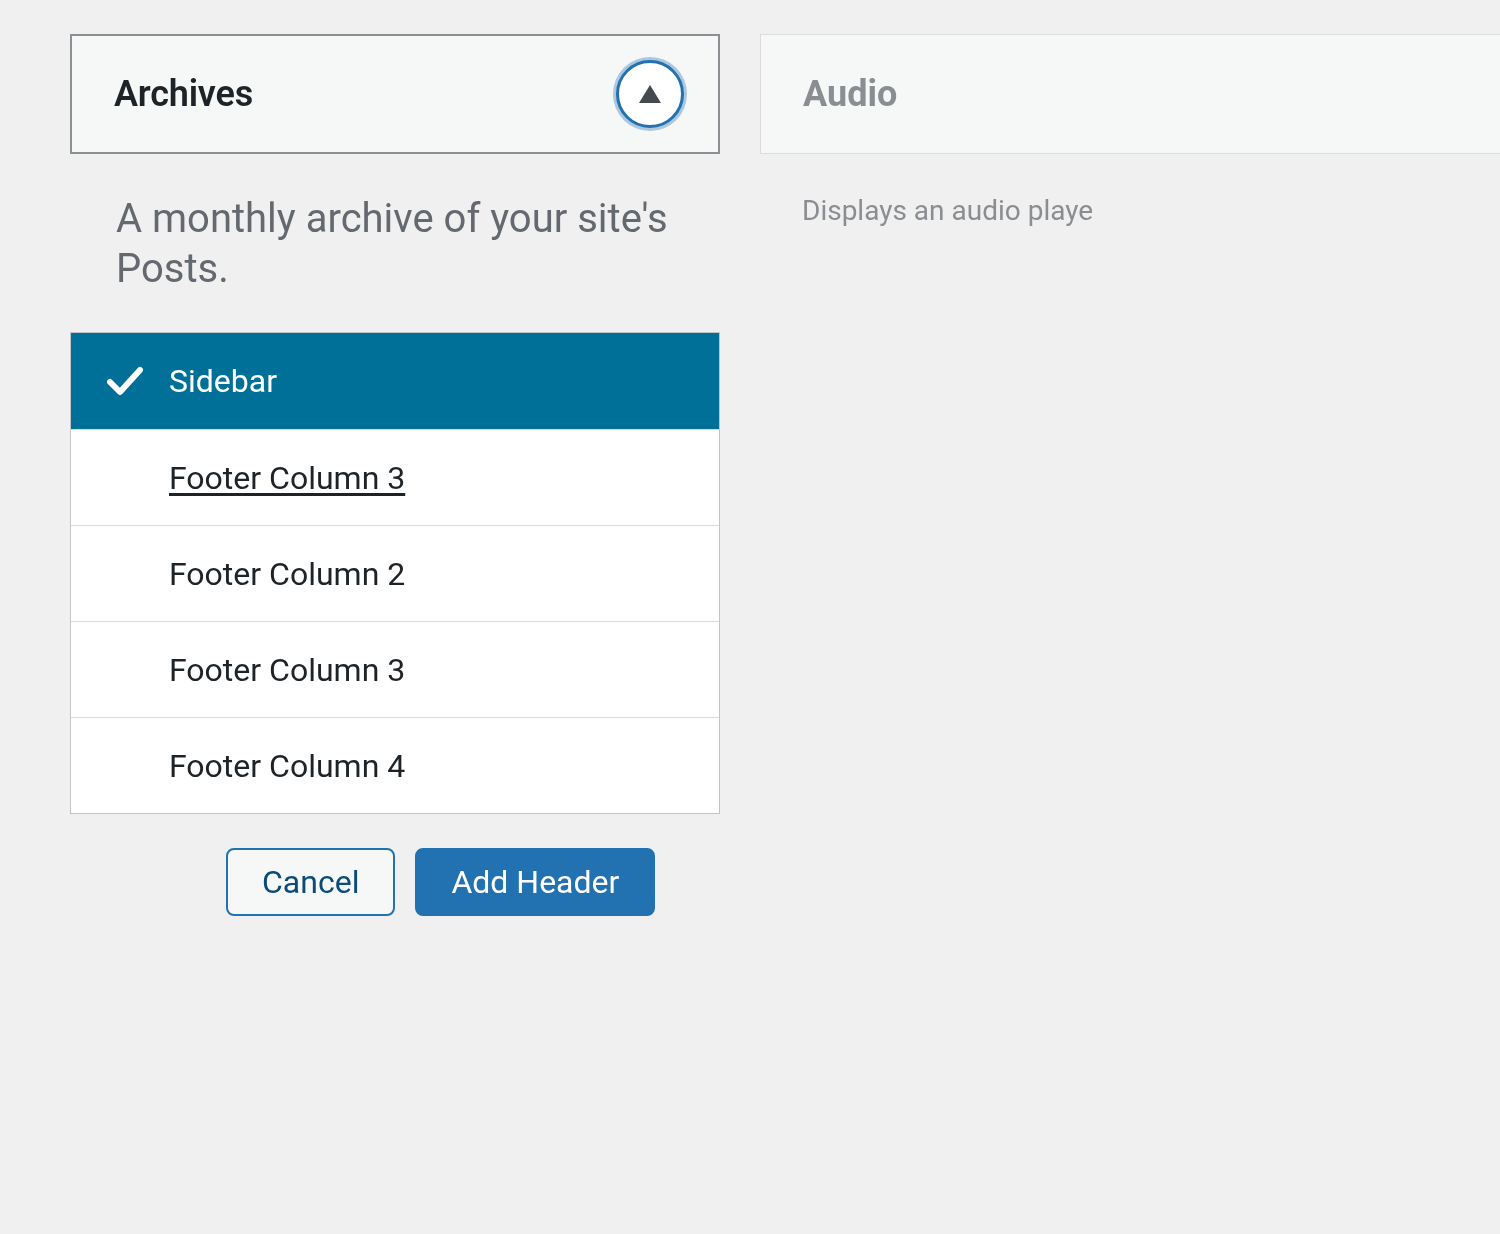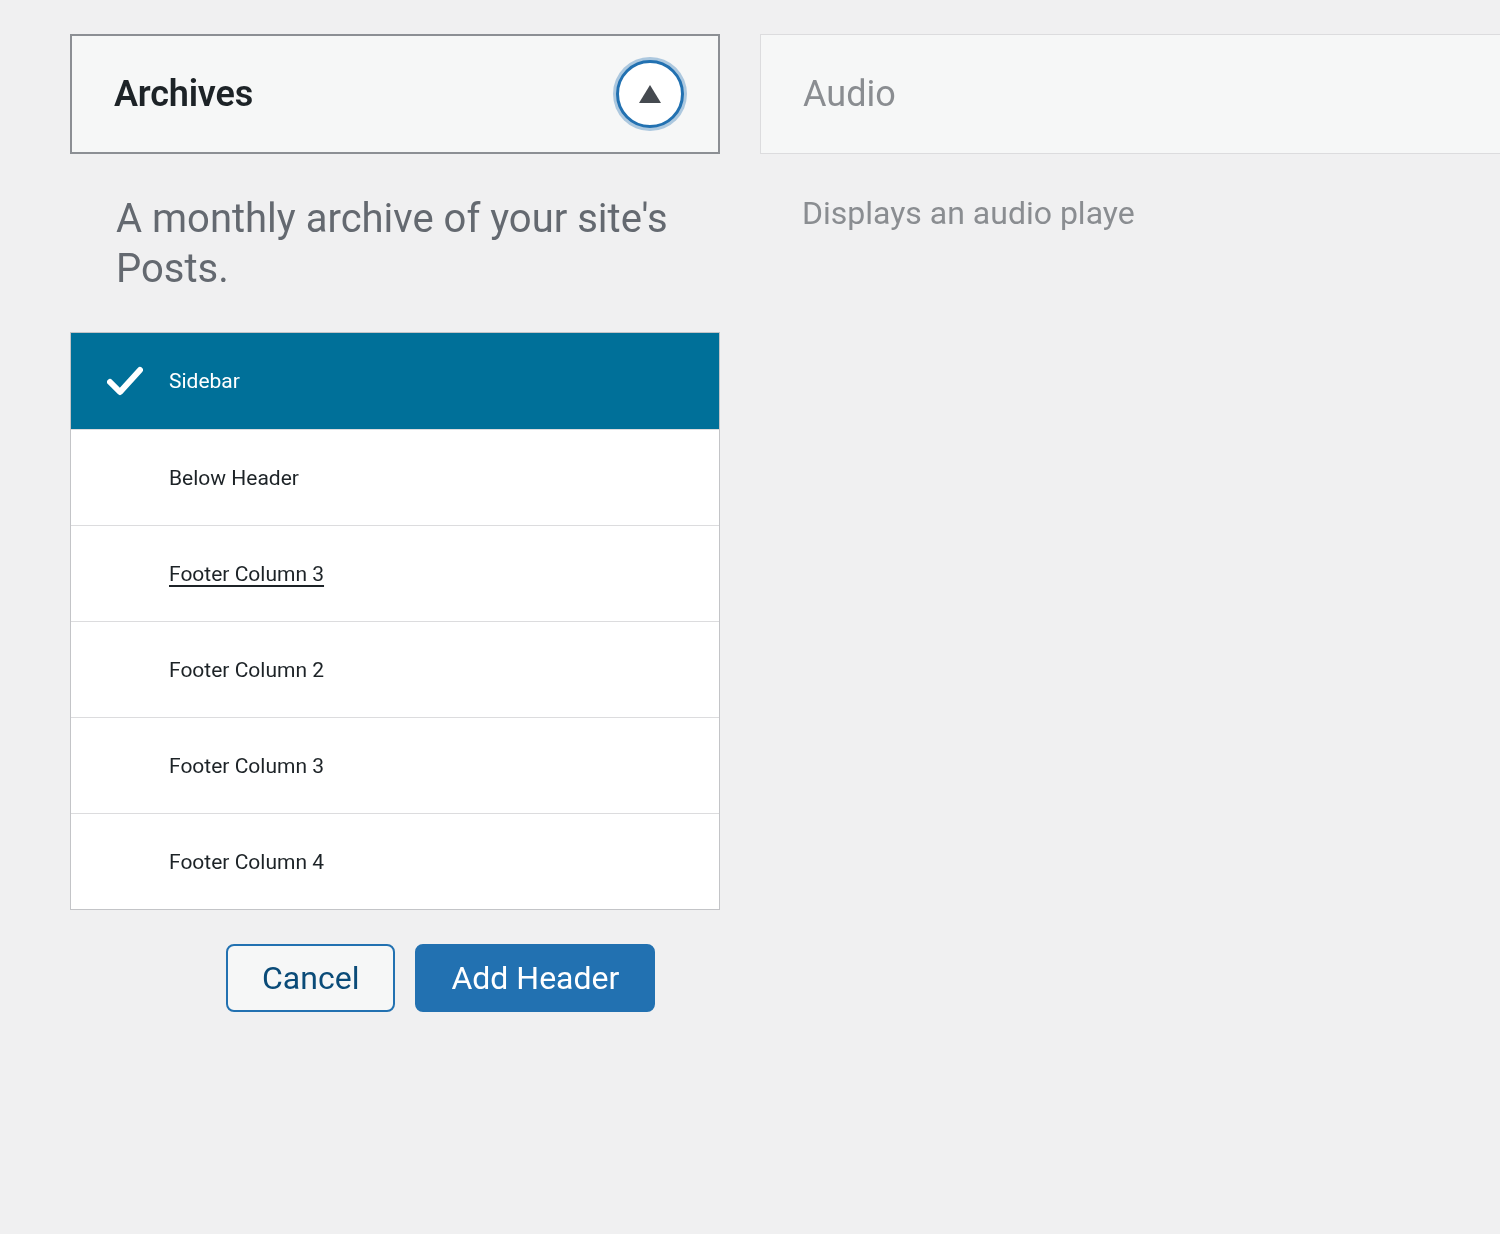--- a/index.html
+++ b/index.html
@@ -65,21 +65,21 @@
   
   .location-list {
     border: 1px solid #c3c4c7;
     background: #fff;
   }
   .location-item {
     display: flex;
     align-items: center;
     height: 96px;
     padding-left: 98px;
-    font-size: 21px;
+    font-size: 32px;
     color: #1d2327;
     border-top: 1px solid #dcdcde;
     background: #fff;
     cursor: pointer;
     position: relative;
   }
   .location-item:first-child { border-top: none; }
   .location-item.selected {
     background: #007099;
     color: #fff;
@@ -132,25 +132,25 @@
     border: 1px solid #dcdcde;
     border-right: none;
     background: #f6f7f7;
     height: 120px;
     display: flex;
     align-items: center;
     padding-left: 42px;
   }
   .widget-title-secondary {
     font-size: 36px;
-    font-weight: 400;
+    font-weight: 700;
     color: #8a8d91;
   }
   .widget-desc-secondary {
-    font-size: 32px;
+    font-size: 28px;
     color: #8a8d91;
     padding: 40px 6px 38px 42px;
     white-space: nowrap;
   }
 </style>
 </head>
 <body>
 
 <div class="canvas">
 
@@ -169,23 +169,20 @@
 
     <div class="location-list">
 
     <div class="location-item selected">
           <svg class="check" width="36" height="30" viewBox="0 0 36 30">
             <path d="M3 16 L13 26 L33 4" stroke="#fff" stroke-width="6" fill="none" stroke-linecap="round" stroke-linejoin="round"></path>
           </svg>
           <span class="loc-label">Sidebar</span>
         </div>
         <div class="location-item">
-          <span class="loc-label">Below Header</span>
-        </div>
-        <div class="location-item">
           <span class="loc-label underlined">Footer Column 3</span>
         </div>
         <div class="location-item">
           <span class="loc-label">Footer Column 2</span>
         </div>
         <div class="location-item">
           <span class="loc-label">Footer Column 3</span>
         </div>
         <div class="location-item">
           <span class="loc-label">Footer Column 4</span>

